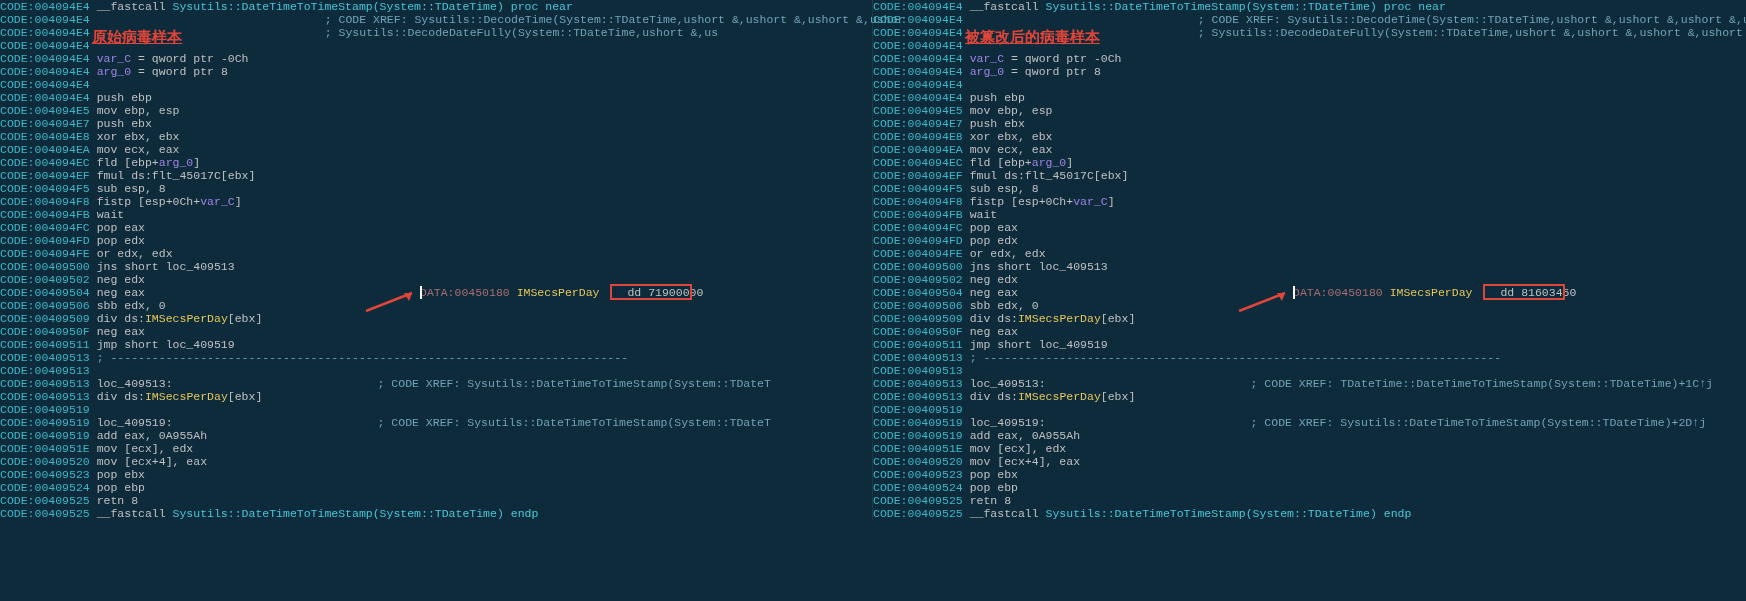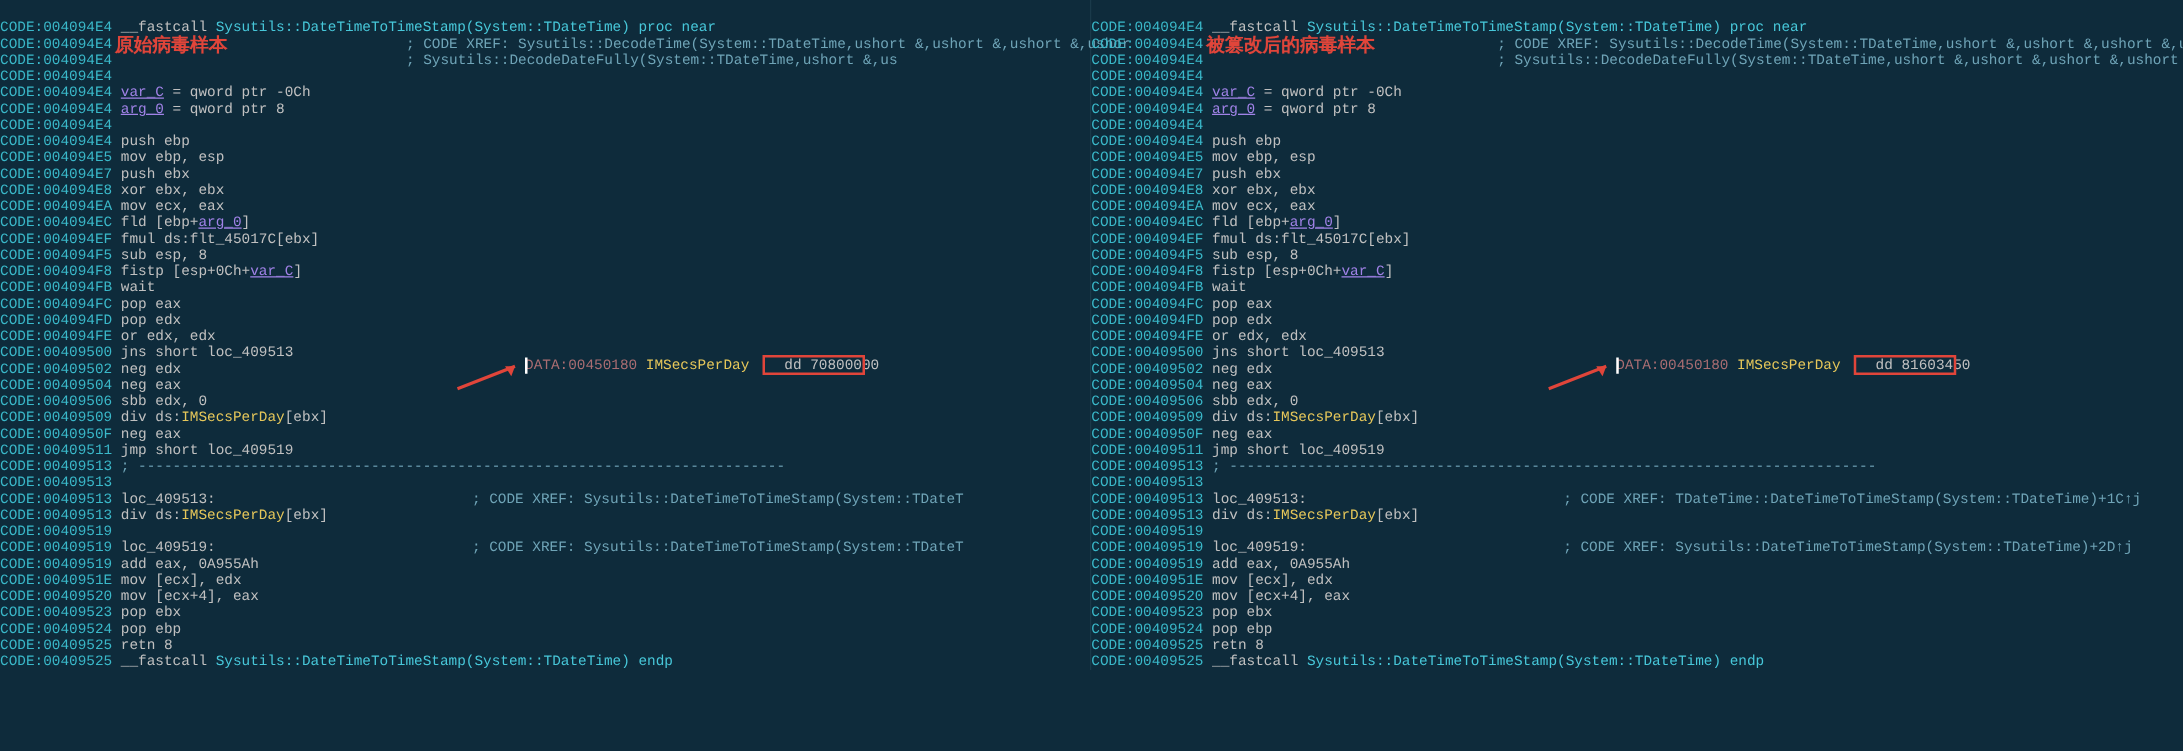--- a/index.html
+++ b/index.html
@@ -8,47 +8,48 @@
     font-family:"Consolas","Courier New",monospace;
     font-size:11.5px;
     line-height:13px;
     color:#c0c0c0;
     width:1746px;
     height:601px;
     overflow:hidden;
     white-space:nowrap;
   }
   #wrap { display:flex; width:1746px; }
-  .pane { position:relative; width:873px; padding-top:16px; }
+  .pane { position:relative; width:873px; padding-top:0; }
   .pane-left { border-right:1px solid #1a3a4a; }
   .row { height:13px; position:relative; }
   .addr-cell { display:inline-block; color:#3ab8c9; }
   .seg   { color:#3ab8c9; }
   .addr  { color:#3ab8c9; }
   .decl  { color:#c0c0c0; }
   .kw    { color:#47c7d9; }  
   .func  { color:#47c7d9; }
   .cmt   { color:#6fa4b7;margin-top:27px; }
   .mnem  { color:#c0c0c0; }
   .reg   { color:#c0c0c0; }
-  .arg   { color:#a082e7;text-decoration:underline; }
+  .arg   { color:#a082e7; }
   .sym   { color:#e6c75a; }
   .loc   { color:#c0c0c0; }
   .ddcol { color:#c0c0c0; }
   .dataa { color:#aa6d72;font-family:Liberation Mono, monospace; }
   .ann   {
     position:absolute;
     top:30px;
     left:92px;
     font-family:"Microsoft YaHei","SimSun",sans-serif;
     font-size:15px;
     color:#e0453a;
     font-weight:600;
     text-shadow:0 0 1px #e0453a40;
     pointer-events:none;
+    text-decoration:underline;
   }
   .arrow {
     position:absolute;
     width:60px;
     height:24px;
     pointer-events:none;
   }
   .arrow svg { width:60px; height:24px; }
   .box {
     position:absolute;
@@ -108,21 +109,21 @@
       <div class="row"><span class="addr-cell"><span class="seg">CODE</span>:<span class="addr">00409519</span></span></div>
       <div class="row"><span class="addr-cell"><span class="seg">CODE</span>:<span class="addr">00409519</span></span>  <span class="loc">loc_409519:</span><span style="display:inline-block;width:205px"></span><span class="cmt">; CODE XREF: Sysutils::DateTimeToTimeStamp(System::TDateT</span></div>
       <div class="row"><span class="addr-cell"><span class="seg">CODE</span>:<span class="addr">00409519</span></span>           <span class="mnem">add     </span><span class="reg">eax, 0A955Ah</span></div>
       <div class="row"><span class="addr-cell"><span class="seg">CODE</span>:<span class="addr">0040951E</span></span>           <span class="mnem">mov     </span><span class="reg">[ecx], edx</span></div>
       <div class="row"><span class="addr-cell"><span class="seg">CODE</span>:<span class="addr">00409520</span></span>           <span class="mnem">mov     </span><span class="reg">[ecx+4], eax</span></div>
       <div class="row"><span class="addr-cell"><span class="seg">CODE</span>:<span class="addr">00409523</span></span>           <span class="mnem">pop     </span><span class="reg">ebx</span></div>
       <div class="row"><span class="addr-cell"><span class="seg">CODE</span>:<span class="addr">00409524</span></span>           <span class="mnem">pop     </span><span class="reg">ebp</span></div>
       <div class="row"><span class="addr-cell"><span class="seg">CODE</span>:<span class="addr">00409525</span></span>           <span class="mnem">retn    </span><span class="reg">8</span></div>
       <div class="row"><span class="addr-cell"><span class="seg">CODE</span>:<span class="addr">00409525</span></span> <span class="decl">__fastcall </span><span class="func">Sysutils::DateTimeToTimeStamp(System::TDateTime)</span> <span class="kw">endp</span></div>
       <div class="ann">原始病毒样本</div>
-      <div class="float" style="top: 286px; left: 420px;"><span class="cursor-bar"></span><span class="dataa">DATA:00450180</span> <span class="sym">IMSecsPerDay</span><span style="display:inline-block;width:28px"></span><span class="ddcol">dd 70800000</span></div>
+      <div class="float" style="top: 286px; left: 420px;"><span class="cursor-bar"></span><span class="dataa">DATA:00450180</span> <span class="sym">IMSecsPerDay</span><span style="display:inline-block;width:28px"></span><span class="ddcol">dd 71900000</span></div>
       <div class="box" style="top: 284px; left: 610px; width: 82px;"></div>
       <div class="arrow" style="top: 289px; left: 362px;"><svg viewBox="0 0 60 24">
           <defs></defs>
           <line x1="4" y1="22" x2="50" y2="4" stroke="#e0453a" stroke-width="2.5"></line>
           <polygon points="50,4 42,4 47,12" fill="#e0453a"></polygon>
         </svg></div>
     </div>
   <div class="pane">
       <div class="row"><span class="addr-cell"><span class="seg">CODE</span>:<span class="addr">004094E4</span></span> <span class="decl">__fastcall </span><span class="func">Sysutils::DateTimeToTimeStamp(System::TDateTime)</span> <span class="kw">proc near</span></div>
       <div class="row"><span class="addr-cell"><span class="seg">CODE</span>:<span class="addr">004094E4</span></span><span style="display:inline-block;width:235px"></span><span class="cmt">; CODE XREF: Sysutils::DecodeTime(System::TDateTime,ushort &amp;,ushort &amp;,ushort &amp;,ushor</span></div>

